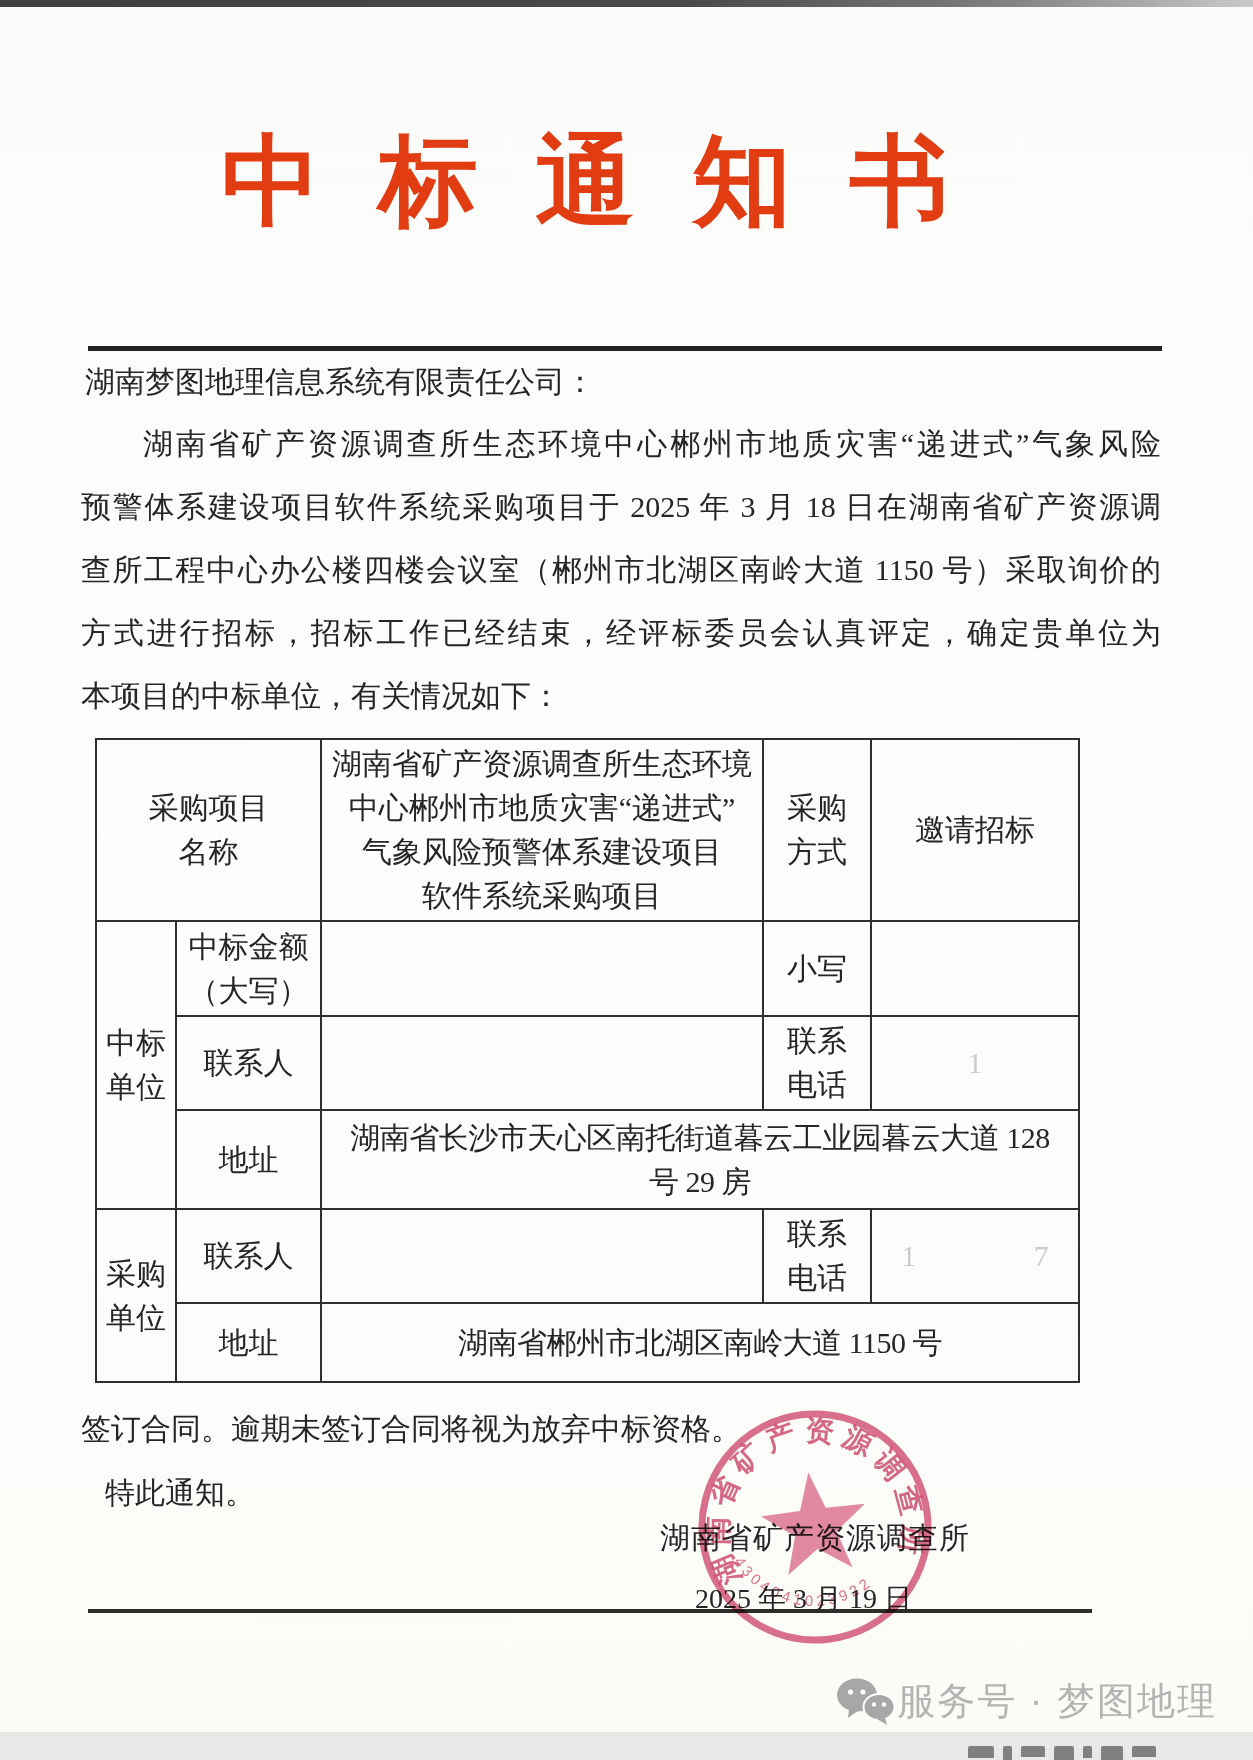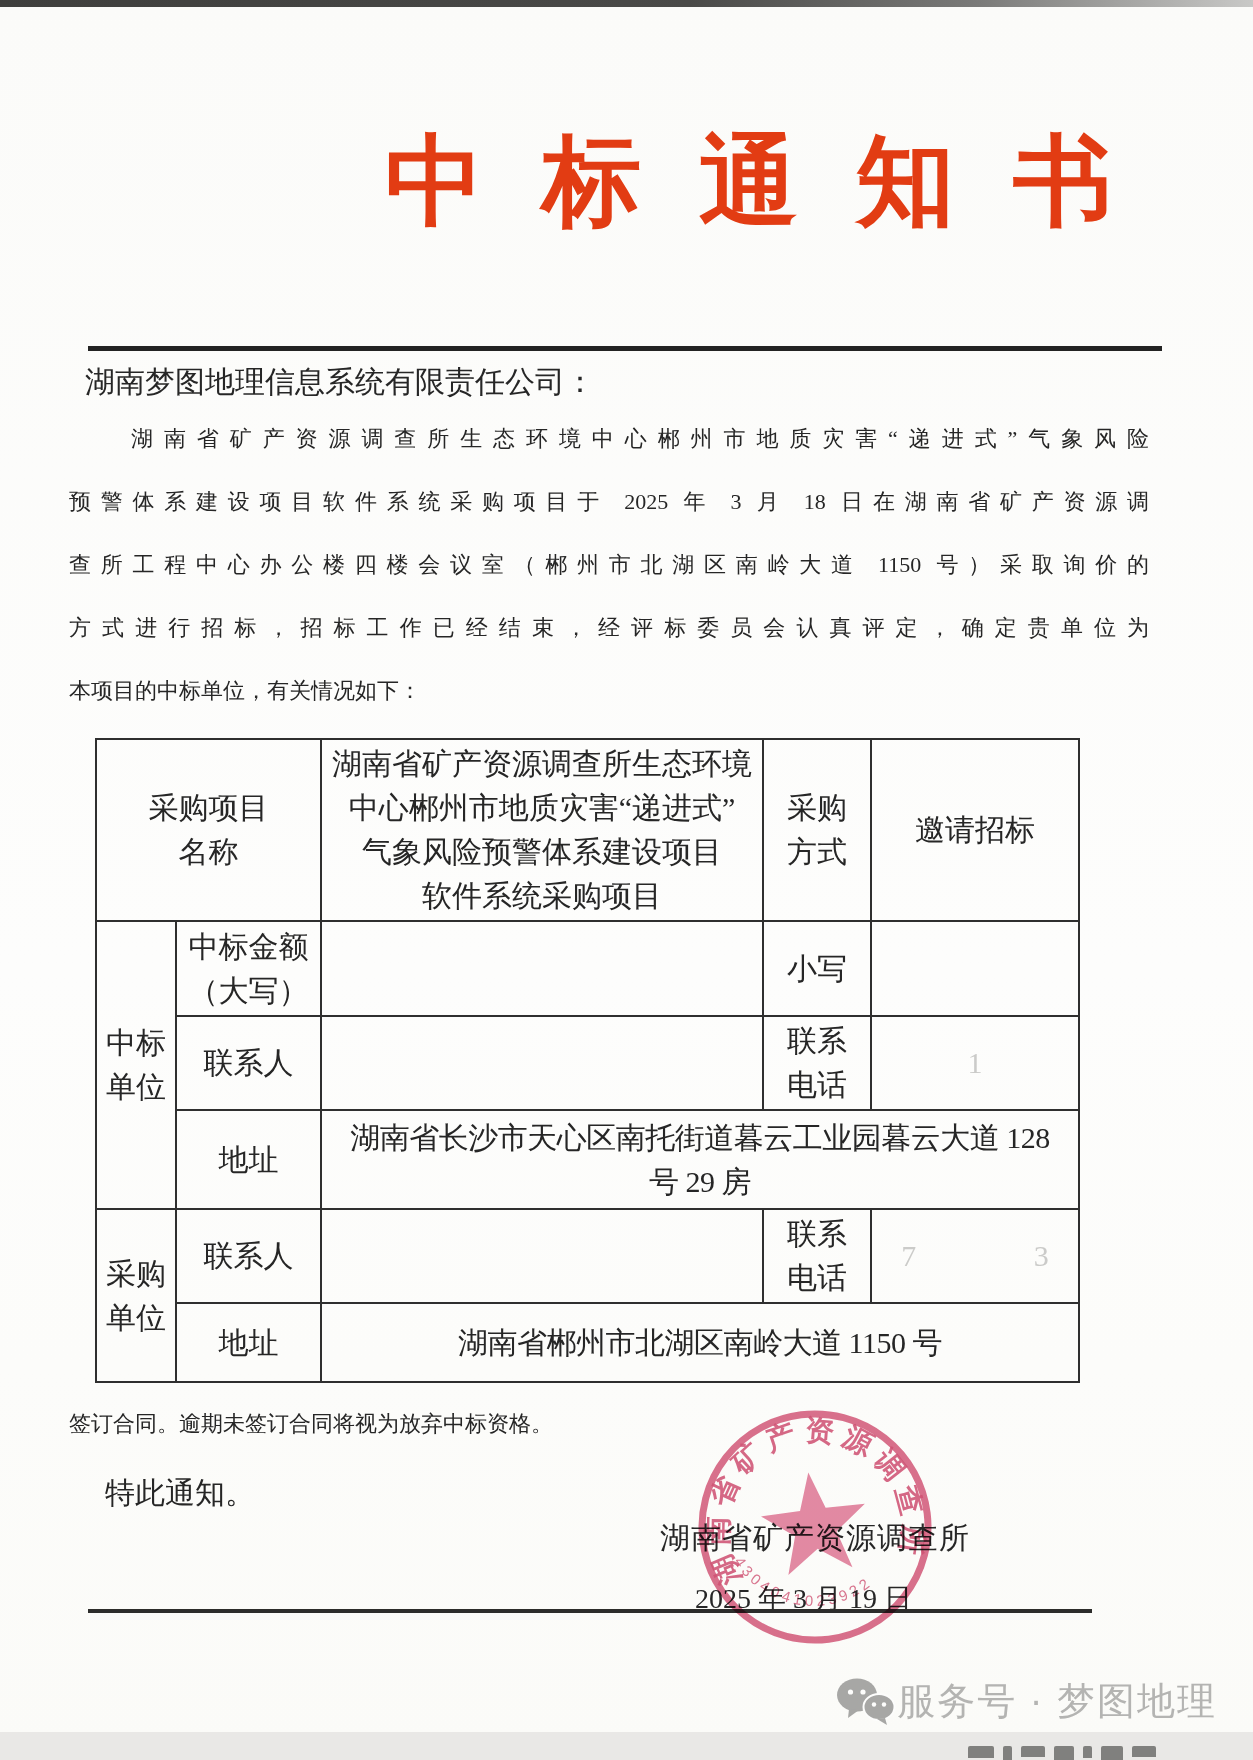--- a/index.html
+++ b/index.html
@@ -6,28 +6,28 @@
   body{
     width:1253px;height:1760px;position:relative;overflow:hidden;
     background:#fdfdfc;
     font-family:"Liberation Serif","DejaVu Serif",serif;
     color:#262626;
   }
   .page{position:absolute;inset:0;background:linear-gradient(180deg,#fbfbf9 0%,#fdfdfc 55%,#fbfbf8 100%);}
   .top-strip{position:absolute;left:0;top:0;width:100%;height:7px;
     background:linear-gradient(90deg,#3f3f3d 0%,#4a4a48 55%,#7a7a78 78%,#c9c9c7 100%);}
   .doc-title{
-    position:absolute;left:0;top:116px;width:1170px;text-align:right;
+    position:absolute;left:0;top:116px;width:1170px;text-align:center;
     font-size:99px;font-weight:bold;color:#e23c13;
     letter-spacing:58px;text-indent:58px;white-space:nowrap;
   }
   .rule-1{position:absolute;left:88px;top:346px;width:1074px;height:5px;background:#232323;}
   .rule-2{position:absolute;left:88px;top:1609px;width:1004px;height:4px;background:#2d2d2b;}
   .salutation{position:absolute;left:85px;top:362px;width:1090px;font-size:30px;}
-  .bodyline{position:absolute;left:69px;width:1080px;font-size:22px;white-space:nowrap;}
+  .bodyline{position:absolute;left:81px;width:1080px;font-size:30px;white-space:nowrap;}
   .just{text-align:justify;text-align-last:justify;white-space:normal;}
   .indent{padding-left:62px;width:1018px;}
   .l1{top:424px;} .l2{top:487px;} .l3{top:550px;} .l4{top:613px;} .l5{top:676px;}
   .c1{top:1352px;} .c2{top:1409px;}
   .notice{position:absolute;left:105px;top:1473px;font-size:30px;}
   .signature{position:absolute;left:660px;top:1518px;font-size:30px;letter-spacing:1px;}
   .dateline{position:absolute;left:695px;top:1580px;font-size:28px;}
   table.award{
     position:absolute;left:95px;top:738px;width:983px;height:579px;
     border-collapse:collapse;table-layout:fixed;
@@ -110,21 +110,21 @@
       <td colspan="3" class="addr">湖南省长沙市天心区南托街道暮云工业园暮云大道 128
 号 29 房</td>
     </tr>
     <tr style="height:76px">
       <td rowspan="2">采购
 单位</td>
       <td>联系人</td>
       <td></td>
       <td>联系
 电话</td>
-      <td class="faint spread">7 3</td>
+      <td class="faint spread">1 7</td>
     </tr>
     <tr style="height:79px">
       <td>地址</td>
       <td colspan="3" class="addr">湖南省郴州市北湖区南岭大道 1150 号</td>
     </tr>
   </tbody>
     </table>
 
   <div class="bodyline c2">签订合同。逾期未签订合同将视为放弃中标资格。</div>
 

